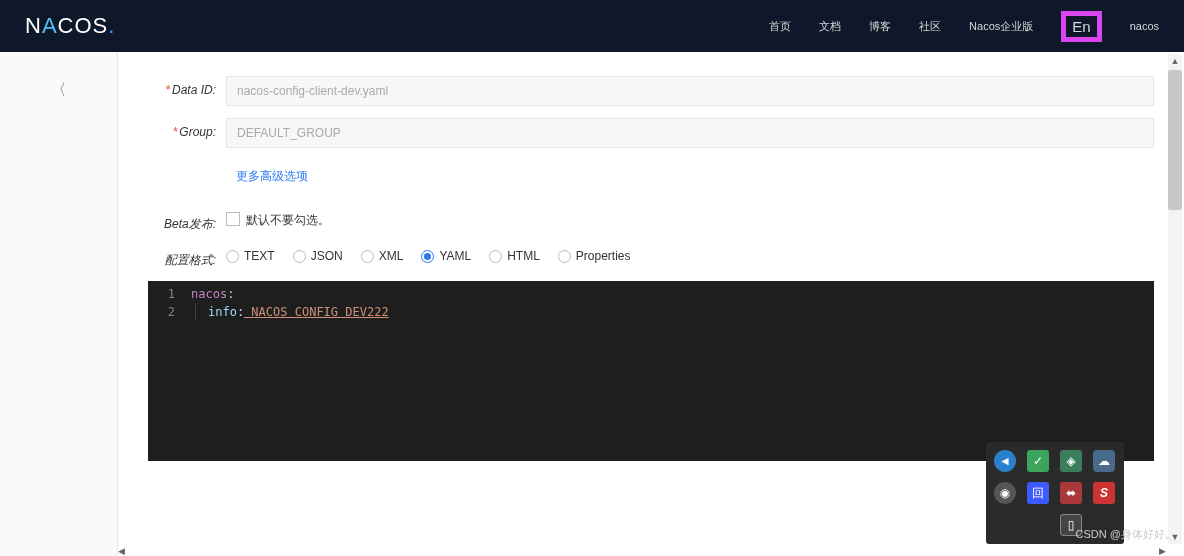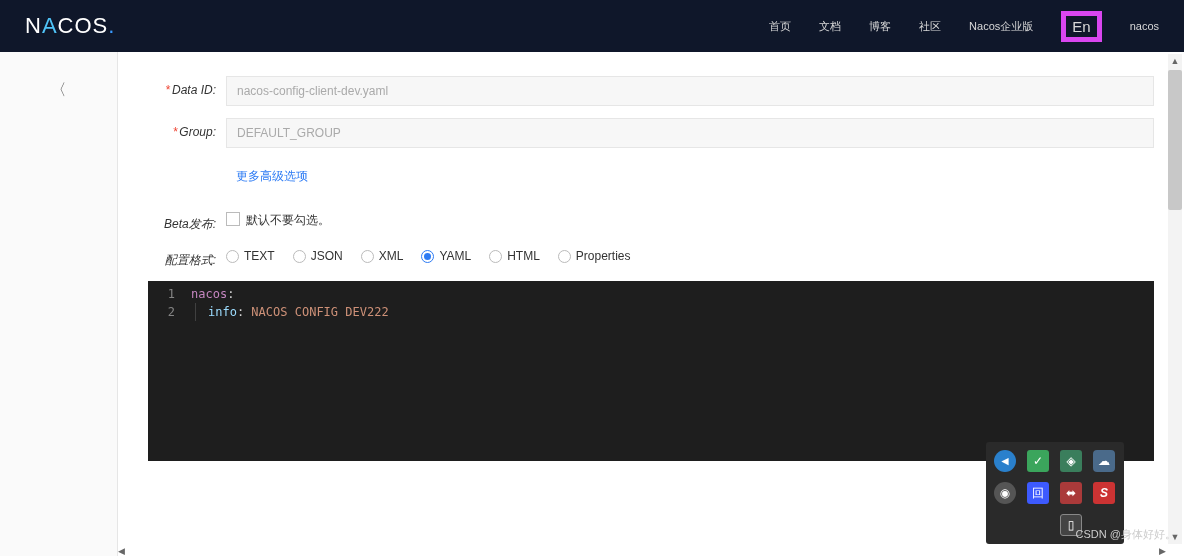--- a/index.html
+++ b/index.html
@@ -45,21 +45,21 @@
     
     .editor-label { display: flex; align-items: center; gap: 2px; }
     .help-icon { width: 13px; height: 13px; border: 1px solid #999; border-radius: 50%; display: inline-flex; align-items: center; justify-content: center; font-size: 9px; color: #666; }
     
     .code-editor { flex: 1; background: #1e1e1e; height: 180px; font-family: Consolas, Monaco, monospace; font-size: 12px; display: flex; }
     .gutter { background: #1e1e1e; color: #858585; width: 35px; text-align: right; padding: 4px 8px 4px 4px; line-height: 18px; user-select: none; }
     .code-lines { padding: 4px 8px; line-height: 18px; }
     .code-line { white-space: pre; }
     .tok-key { color: #c586c0; }
     .tok-key2 { color: #9cdcfe; }
-    .tok-val { color: #ce9178; }
+    .tok-val { color: #ce9178; text-decoration: underline; }
     .tok-colon { color: #d4d4d4; }
     .indent-guide { border-left: 1px solid #404040; display: inline-block; height: 18px; vertical-align: top; margin-left: 4px; margin-right: 12px; }
     
     .scrollbar-track { position: absolute; right: 2px; top: 54px; width: 14px; bottom: 12px; background: #f3f3f3; }
     .scrollbar-thumb { position: absolute; right: 2px; top: 54px; width: 14px; height: 140px; background: #c8c8c8; border-radius: 2px; }
     .scrollbar-arrow { position: absolute; right: 2px; width: 14px; height: 14px; font-size: 9px; text-align: center; color: #666; background: #f3f3f3; line-height: 14px; }
     .scrollbar-arrow.up { top: 54px; }
     .scrollbar-arrow.down { bottom: 12px; }
     .h-scrollbar-arrow { position: absolute; bottom: 0px; font-size: 9px; color: #666; }
     .h-scrollbar-arrow.left { left: 118px; }

